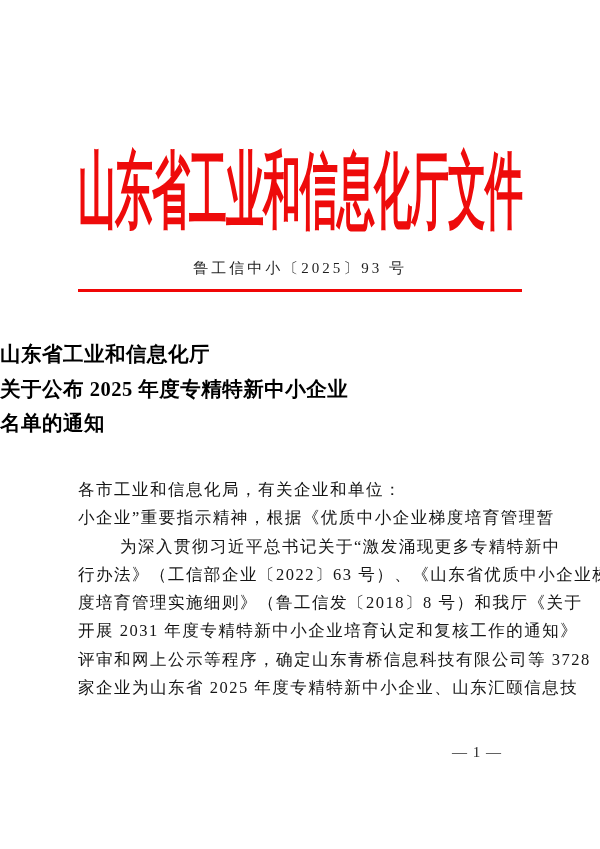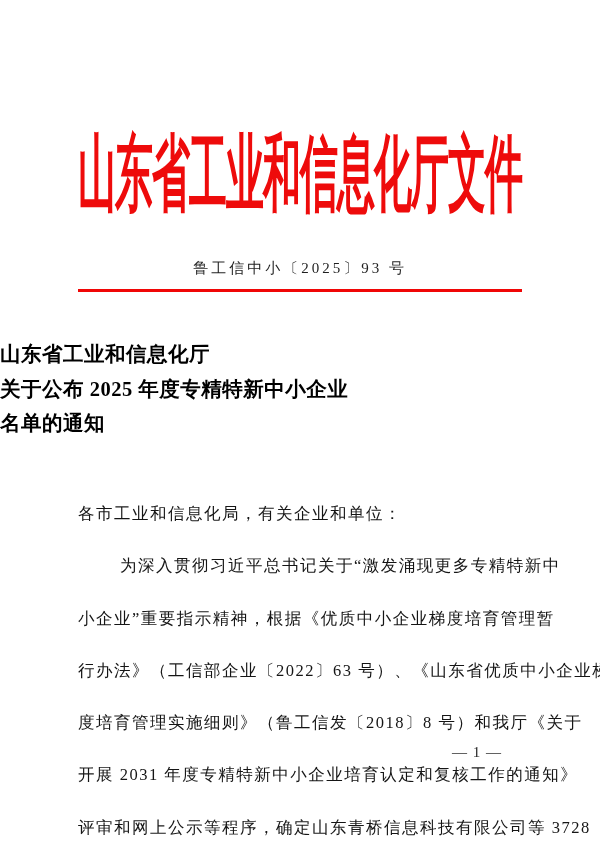--- a/index.html
+++ b/index.html
@@ -14,21 +14,21 @@
     color: #161616;
   }
   
   .red-header {
     position: absolute;
     top: 131px;
     left: 0;
     width: 100%;
     height: 86px;
     display: flex;
-    align-items: center;
+    align-items: flex-end;
     justify-content: center;
   }
   .red-header .txt {
     font-size: 38px;
     font-weight: bold;
     letter-spacing: -1px;
     white-space: nowrap;
     color: #ee0b0b;
     transform: scaleY(2.2);
     transform-origin: 50% 50%;
@@ -74,21 +74,20 @@
     width: 444px;
     font-size: 16.5px;
     line-height: 28.3px;
     letter-spacing: 1.5px;
     color: #151515;
   }
   .bline {
     text-align: justify;
     text-align-last: justify;
     white-space: nowrap;
-    margin-top: 24px;
   }
   .bline.salutation {
     text-align: left;
     text-align-last: left;
   }
   .bline.indent { padding-left: 42px; }
   
   .page-number {
     position: absolute;
     top: 743px;
@@ -114,23 +113,24 @@
   <div class="red-line"></div>
 
   <div class="title-block">
     <div>山东省工业和信息化厅</div>
     <div>关于公布 2025 年度专精特新中小企业</div>
     <div>名单的通知</div>
   </div>
 
   <div class="body-text">
     <div class="bline salutation">各市工业和信息化局，有关企业和单位：</div>
+    <div class="bline">小企业”重要指示精神，根据《优质中小企业梯度培育管理暂</div>
     <div class="bline indent">为深入贯彻习近平总书记关于“激发涌现更多专精特新中</div>
-    <div class="bline">小企业”重要指示精神，根据《优质中小企业梯度培育管理暂</div>
     <div class="bline">行办法》（工信部企业〔2022〕63 号）、《山东省优质中小企业梯</div>
     <div class="bline">度培育管理实施细则》（鲁工信发〔2018〕8 号）和我厅《关于</div>
     <div class="bline">开展 2031 年度专精特新中小企业培育认定和复核工作的通知》</div>
     <div class="bline">评审和网上公示等程序，确定山东青桥信息科技有限公司等 3728</div>
+    <div class="bline">家企业为山东省 2025 年度专精特新中小企业、山东汇颐信息技</div>
   </div>
 
   <div class="page-number">— 1 —</div>
 
 </div>
 
 </body></html>

